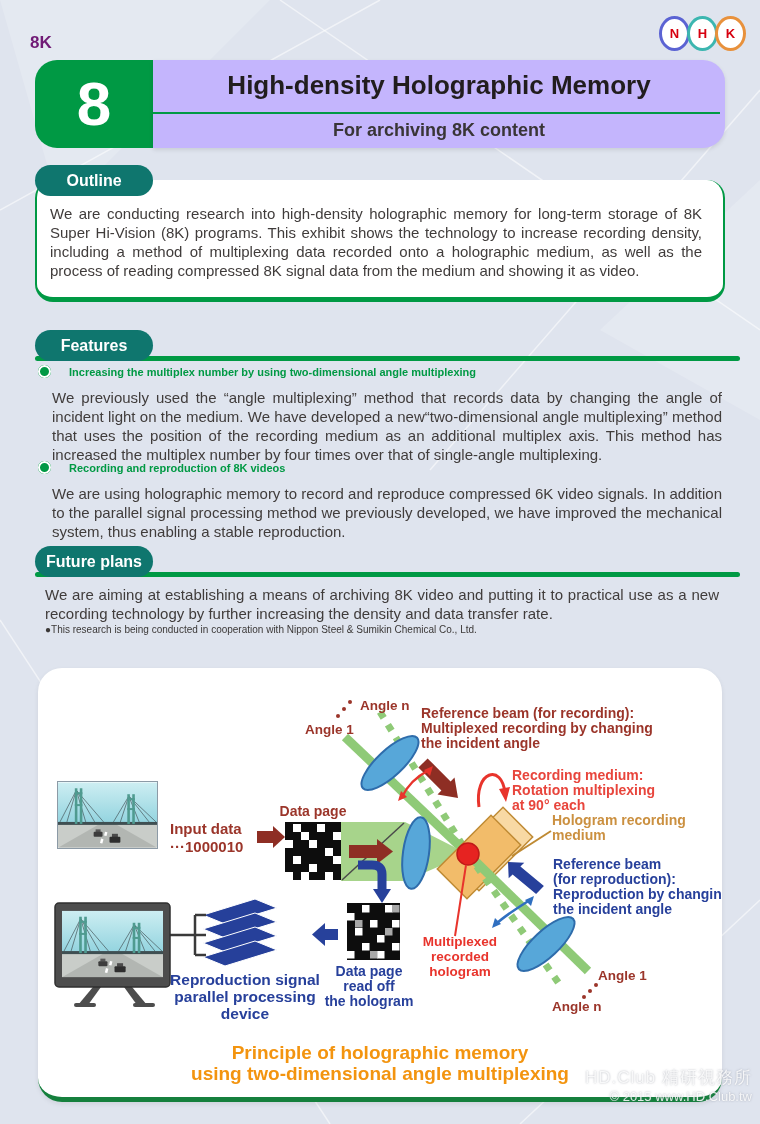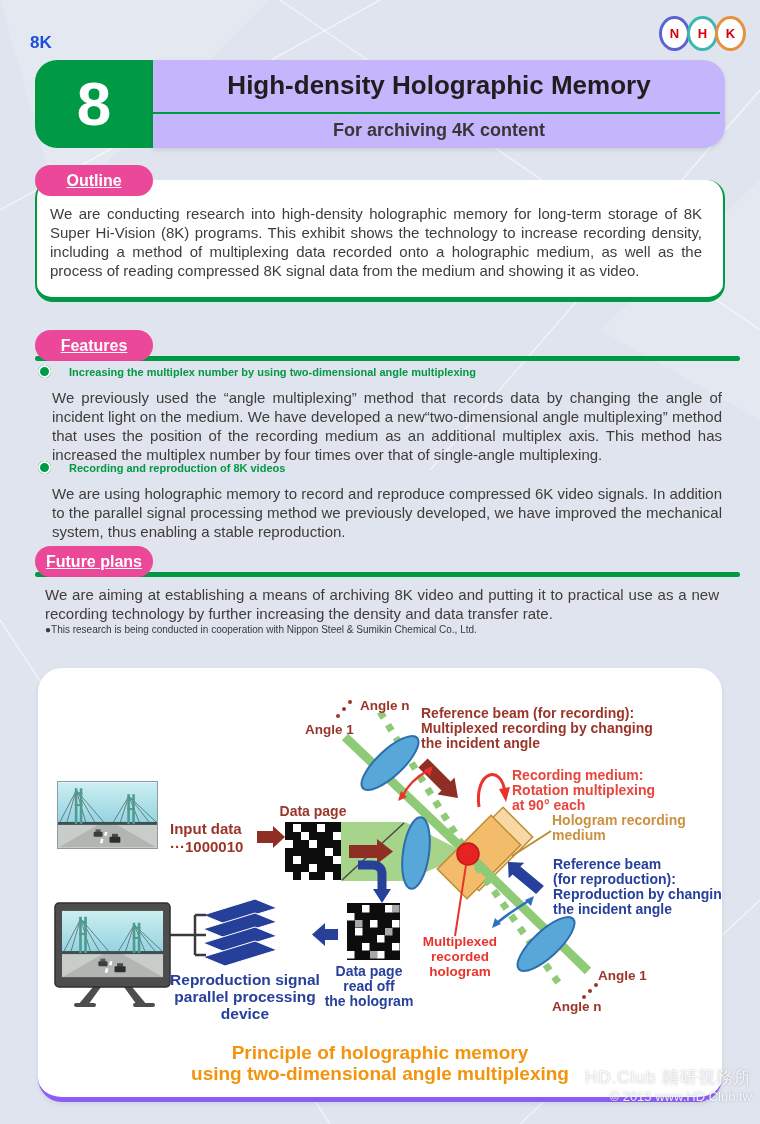--- a/index.html
+++ b/index.html
@@ -2,60 +2,60 @@
 <html><head>
 <meta charset="utf-8">
 <style>
   html,body{margin:0;padding:0;}
   .page{position:relative;width:760px;height:1124px;background:#dfe4ee;overflow:hidden;
         font-family:"Liberation Sans",sans-serif;color:#403c3b;}
   .bg-deco{position:absolute;inset:0;pointer-events:none;}
   .bg-deco line{stroke:rgba(255,255,255,0.55);stroke-width:1.5;}
   .bg-deco polygon{fill:rgba(255,255,255,0.18);}
 
-  .corner-8k{position:absolute;left:30px;top:33px;font-size:17px;font-weight:bold;color:#1d4ed8;}
+  .corner-8k{position:absolute;left:30px;top:33px;font-size:17px;font-weight:bold;color:#701a75;}
 
   .nhk-logo{position:absolute;right:14px;top:16px;display:flex;}
   .egg{width:25px;height:29px;border-radius:50%;background:#fff;display:flex;align-items:center;
        justify-content:center;font-weight:bold;font-size:13px;color:#d7000f;margin-left:-3px;}
   .egg.e1{border:3px solid #5b63d3;}
   .egg.e2{border:3px solid #3cb6b0;}
   .egg.e3{border:3px solid #e8913c;}
 
   .header-band{position:absolute;left:35px;top:60px;width:690px;height:88px;}
   .num-box{position:absolute;left:0;top:0;width:118px;height:88px;background:#009944;
            border-radius:22px 0 0 22px;display:flex;align-items:center;justify-content:center;}
   .num-box span{color:#fff;font-size:62px;font-weight:bold;line-height:1;}
   .title-box{position:absolute;left:118px;top:0;right:0;height:88px;background:#c4b5fd;
              border-radius:0 22px 22px 0;box-shadow:0 2px 4px rgba(0,0,0,0.10);}
   .title-box .title{margin-top:10px;text-align:center;font-size:26px;font-weight:bold;color:#211d1e;}
   .title-box .hr{position:absolute;left:0;right:5px;top:52px;height:2px;background:#009944;}
   .title-box .subtitle{position:absolute;left:0;right:0;top:60px;text-align:center;
                        font-size:18px;font-weight:bold;color:#393536;}
 
-  .pill{position:absolute;left:35px;width:118px;height:31px;background:#ec4899;border-radius:999px;
+  .pill{position:absolute;left:35px;width:118px;height:31px;background:#0f766e;border-radius:999px;
         color:#fff;font-weight:bold;font-size:16px;display:flex;align-items:center;justify-content:center;
-        z-index:3;text-decoration:underline;}
+        z-index:3;}
   .bar{position:absolute;left:35px;width:705px;height:5px;background:#009944;border-radius:3px;z-index:2;}
 
   .outline-box{position:absolute;left:35px;top:180px;width:690px;height:122px;background:#fff;
                border:2px solid #009944;border-top:none;border-bottom-width:5px;border-radius:18px;
                box-sizing:border-box;padding:24px 21px 0 13px;}
   .body-text{font-size:15px;line-height:19px;color:#403c3b;text-align:justify;}
 
   .feat-head{position:absolute;left:38px;display:flex;align-items:center;gap:18px;
              color:#009944;font-weight:bold;font-size:11px;}
   .bullet{width:13px;height:13px;border-radius:50%;background:#009944;flex:0 0 13px;
           box-shadow:inset 0 0 0 2px #fff, inset 0 0 0 6px #009944;}
   .feat-body{position:absolute;left:52px;width:670px;}
   .fp-body{position:absolute;left:45px;width:674px;}
   .coop-note{position:absolute;left:45px;top:624px;font-size:10px;color:#3b3837;}
 
   .diagram-box{position:absolute;left:38px;top:668px;width:684px;height:429px;background:#fff;
-               border-radius:24px;border-bottom:5px solid #8b5cf6;box-sizing:content-box;
+               border-radius:24px;border-bottom:5px solid #15803d;box-sizing:content-box;
                box-shadow:0 2px 5px rgba(0,0,0,0.08);}
   .diagram-box svg{position:absolute;left:0;top:0;}
 
   .watermark{position:absolute;right:8px;top:1066px;text-align:right;z-index:5;
              color:rgba(255,255,255,0.85);text-shadow:0 0 2px rgba(110,115,130,0.55);margin-left:44px;}
   .watermark .w1{font-size:17px;letter-spacing:1px;}
   .watermark .w2{font-size:13px;}
 
   svg text{font-family:"Liberation Sans",sans-serif;font-weight:bold;}
 </style>
@@ -82,21 +82,21 @@
     <div class="egg e3">K</div>
   </div>
 
   <div class="header-band">
     <div class="num-box">
       <span>8</span>
     </div>
     <div class="title-box">
       <div class="title">High-density Holographic Memory</div>
       <div class="hr"></div>
-      <div class="subtitle">For archiving 4K content</div>
+      <div class="subtitle">For archiving 8K content</div>
     </div>
   </div>
 
   <div class="pill" style="top:165px;">Outline</div>
   <div class="outline-box">
     <div class="body-text">We are conducting research into high-density holographic memory for long-term storage of 8K Super Hi-Vision (8K) programs. This exhibit shows the technology to increase recording density, including a method of multiplexing data recorded onto a holographic medium, as well as the process of reading compressed 8K signal data from the medium and showing it as video.</div>
   </div>
 
   <div class="pill" style="top:330px;">Features</div>
   <div class="bar" style="top:356px;"></div>

